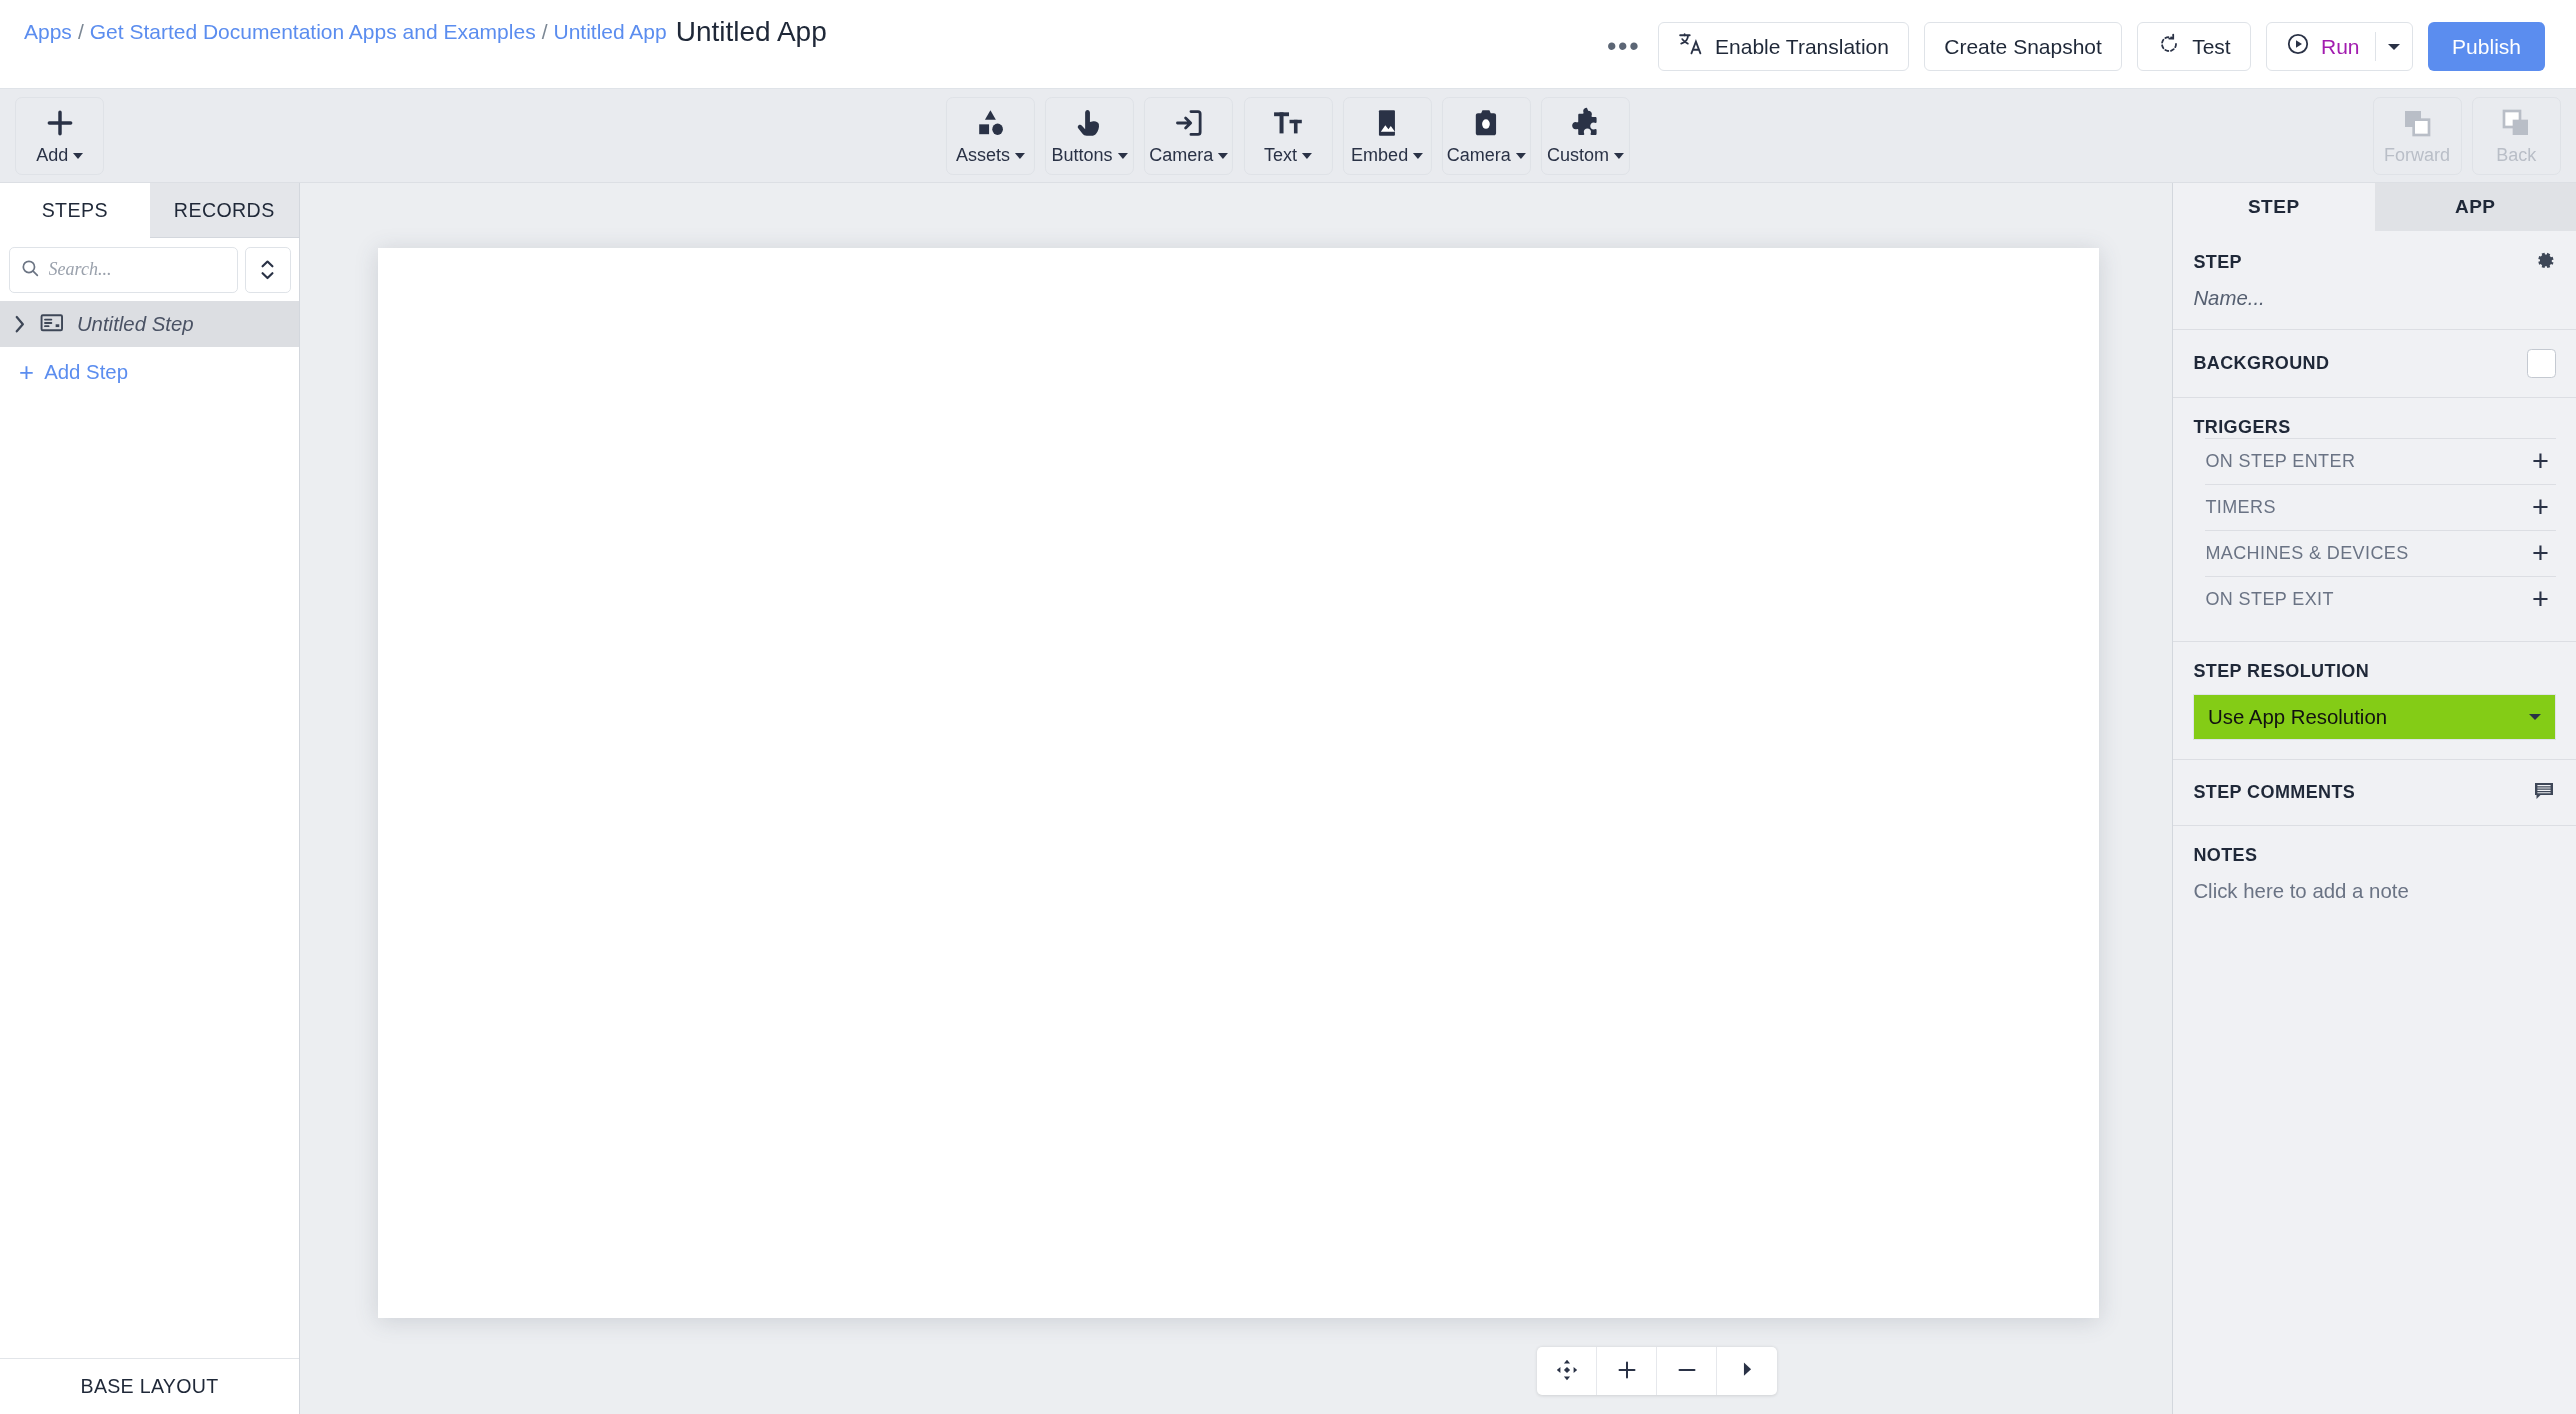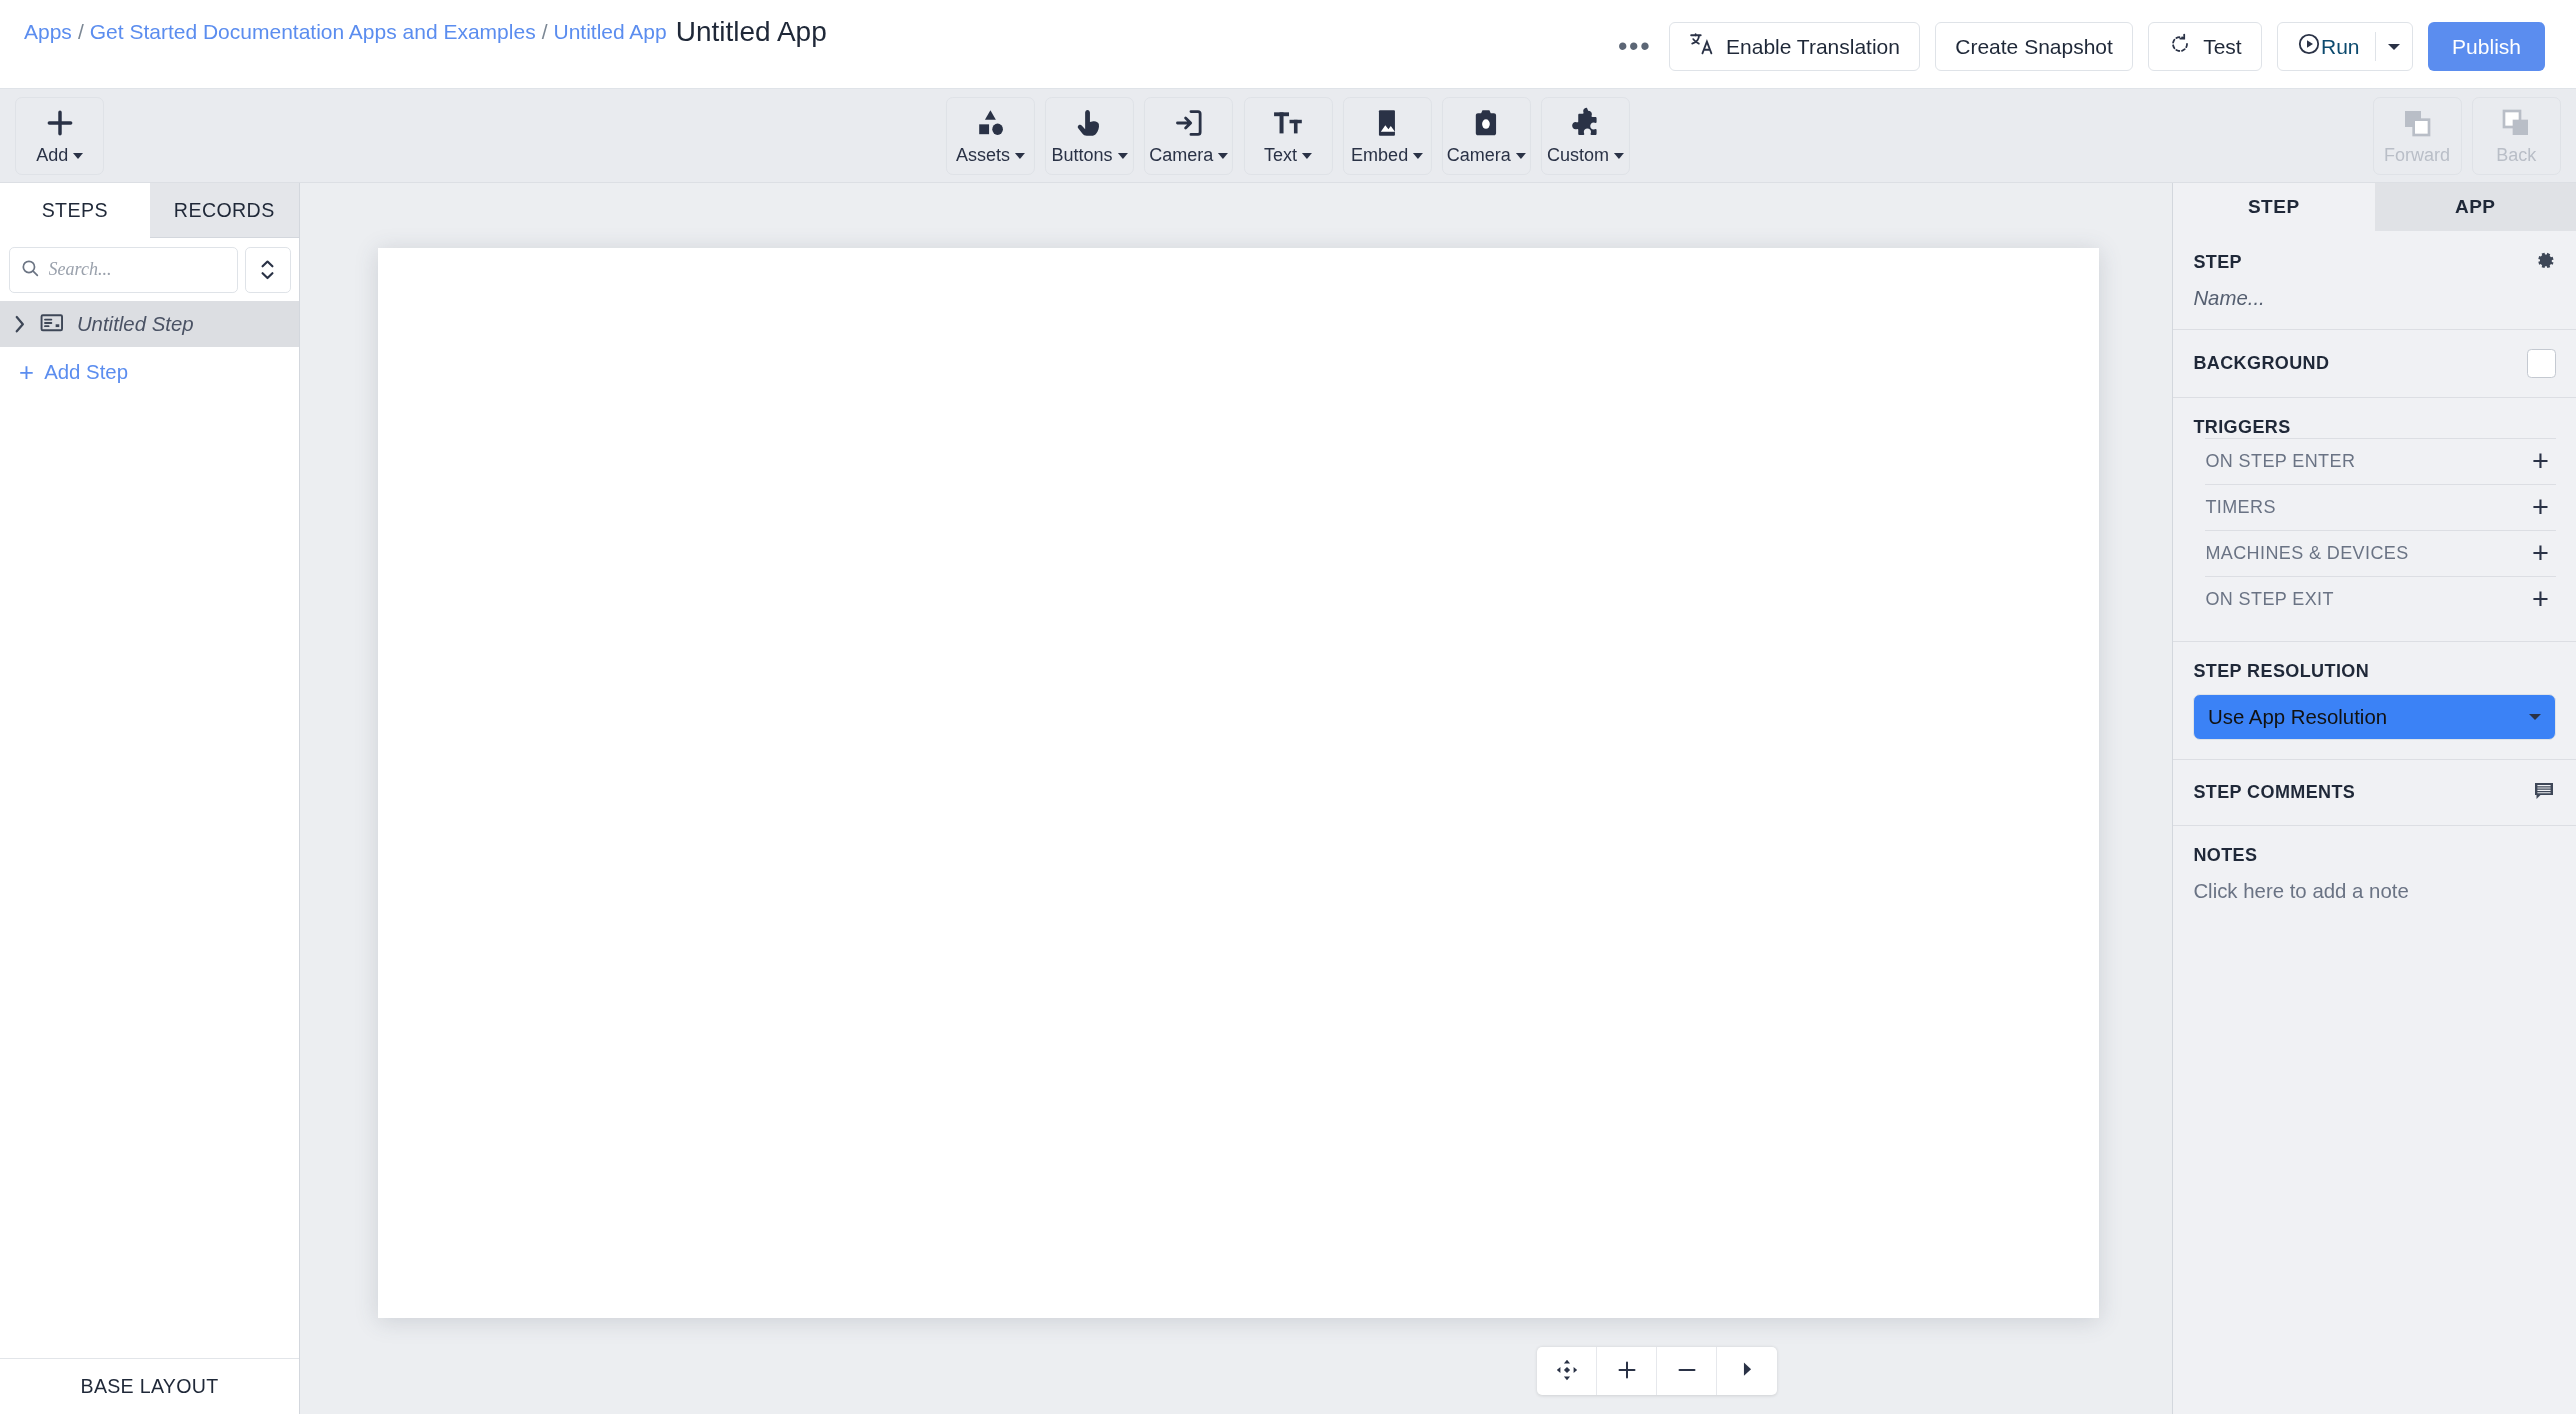--- a/index.html
+++ b/index.html
@@ -41,21 +41,21 @@
     cursor: pointer;
     white-space: nowrap;
   }
   .dots {
     width: 39px; height: 39px;
     display: flex; align-items: center; justify-content: center;
     color: #5c6675; font-size: 27px; letter-spacing: 1.7px;
     cursor: pointer; line-height: 0.2;
   }
   .run-group { display: flex; align-items: center; border: 0.9px solid #dfe3e8; border-radius: 6px; background:#fff; height:49px;}
-  .run-group .run-main { display: flex; align-items: center; padding: 0 15.3px 0 19px; font-size: 21px; color:#0c4a6e; cursor:pointer; height:100%;}
+  .run-group .run-main { display: flex; align-items: center; gap: 11px; padding: 0 15.3px 0 19px; font-size: 21px; color:#a21caf; cursor:pointer; height:100%;}
   .run-group .run-caret { border-left: 0.9px solid #dfe3e8; width: 37px; height: 29px; display: flex; align-items: center; justify-content: center; cursor:pointer;}
   .publish {
     height: 49px; background: #5b8def; color: #fff;
     border: none; border-radius: 6px; padding: 0 24px;
     font-size: 21px; cursor: pointer;
   }
   .caret { width:0;height:0;border-left:6px solid transparent;border-right:6px solid transparent;border-top:6.8px solid #2a3246; }
 
   
   .toolbar {
@@ -177,22 +177,22 @@
   .gear { cursor:pointer; color:#3e4757; }
   .swatch { width:29px;height:29px;background:#fff;border:0.9px solid #c4c9d1;border-radius:4.3px;cursor:pointer; }
   .trigger-row {
     display:flex; align-items:center; justify-content:space-between;
     height:46px; border-top:0.9px solid #dcdee3; margin: 0 0 0 12px; padding-right:3.4px;
   }
   .trigger-row:first-of-type { margin-top: 12px; }
   .trigger-label { font-size:18px; color:#6a7384; letter-spacing:0.4px; }
   .plus-btn { font-size:29px; color:#2a3246; cursor:pointer; line-height:1; padding:0 3.4px; }
   .select {
-    margin-top:12px; height:46px; background:#3b82f6; border:0.9px solid #dfe3e8;
-    border-radius:7px; display:flex; align-items:center; justify-content:space-between;
+    margin-top:12px; height:46px; background:#84cc16; border:0.9px solid #dfe3e8;
+    border-radius:1px; display:flex; align-items:center; justify-content:space-between;
     padding: 0 13.6px; font-size:20.4px; color:#111; cursor:pointer;
   }
   .notes-text { font-size:20.4px; color:#6a7384; margin-top:13.6px; cursor:pointer; }
   .rpanel-spacer { flex:1; }
 </style>
 </head>
 <body>
 
 <div class="header">
   <div class="header-left">

